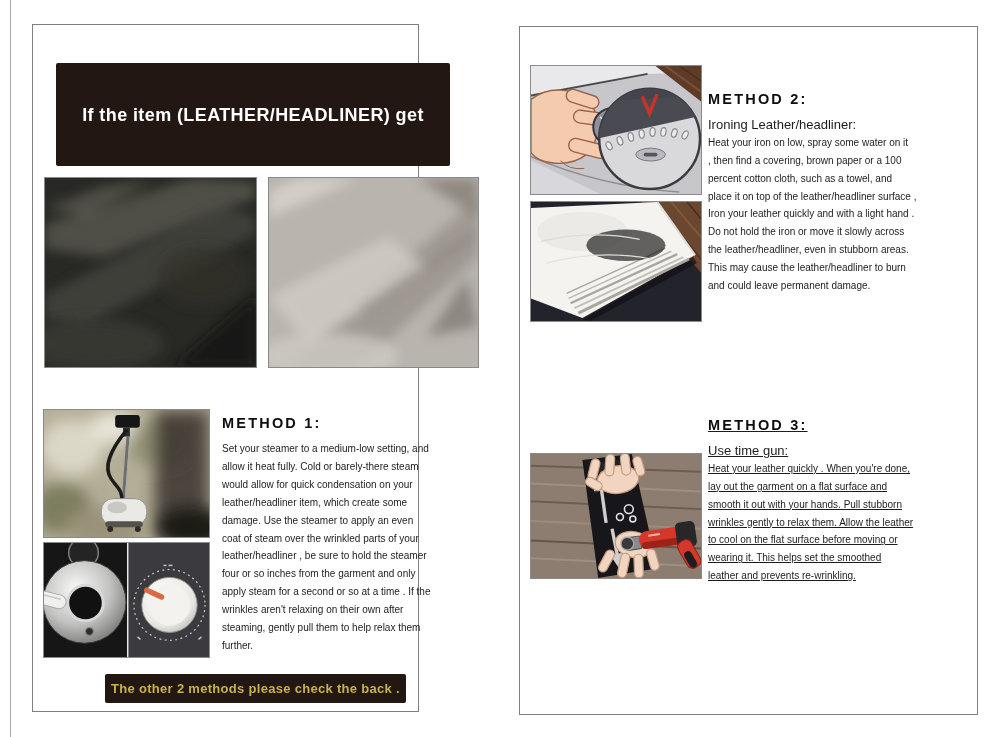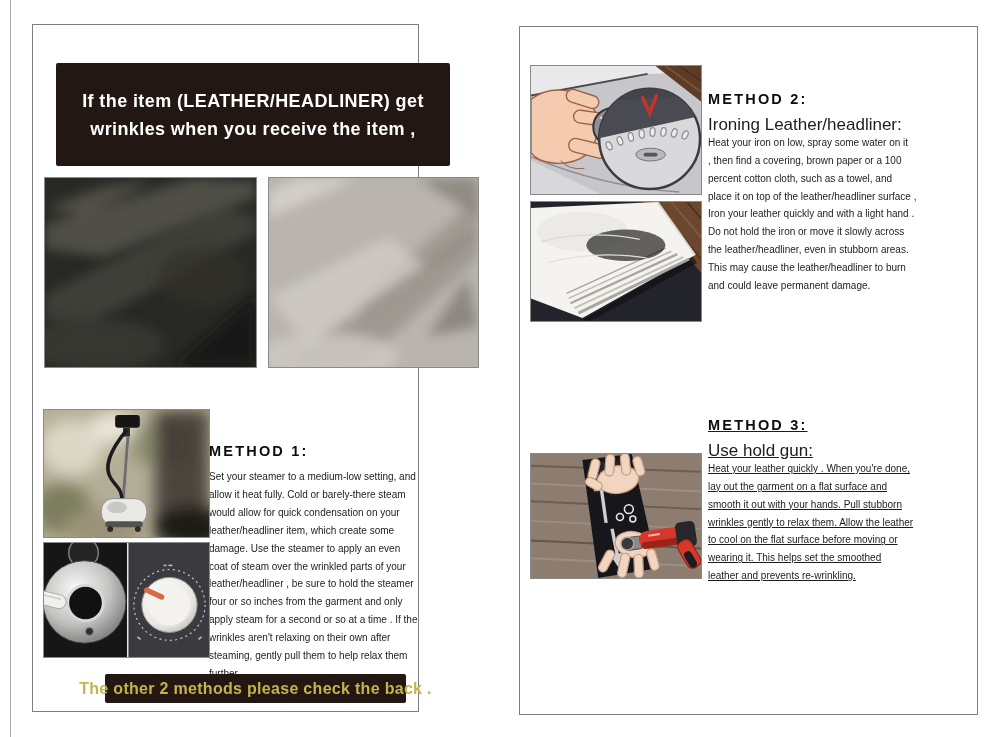--- a/index.html
+++ b/index.html
@@ -9,31 +9,31 @@
   .page{position:absolute;background:#ffffff;border:1px solid #7f7f7f;box-sizing:border-box;}
   .page-left{left:32px;top:24px;width:387px;height:688px;}
   .page-right{left:519px;top:26px;width:459px;height:689px;}
 
   .banner{position:absolute;background:#221712;border-radius:2px;}
   .top-banner{left:23px;top:38px;width:394px;height:103px;display:flex;flex-direction:column;
               justify-content:center;align-items:center;text-align:center;}
   .top-banner .bl{color:#ffffff;font-weight:bold;font-size:18px;line-height:28px;letter-spacing:.4px;white-space:nowrap;}
   .hl{color:#f2e34a;}
   .footer-banner{left:72px;top:649px;width:301px;height:29px;display:flex;justify-content:center;align-items:center;}
-  .footer-banner .ft{color:#c6b34c;font-weight:bold;font-size:16px;letter-spacing:.3px;white-space:nowrap;}
+  .footer-banner .ft{color:#c6b34c;font-weight:bold;font-size:13px;letter-spacing:.3px;white-space:nowrap;}
 
   .photo{position:absolute;border:1px solid #8a8a8a;box-sizing:border-box;overflow:hidden;background:#dddddd;}
   .photo svg{display:block;width:100%;height:100%;}
 
   .method{position:absolute;}
   .m-title{margin:0 0 9px 0;font-size:14.5px;font-weight:800;letter-spacing:2.2px;color:#0d0d0d;}
-  .m-sub{font-size:17px;line-height:17.8px;color:#1c1c1c;}
+  .m-sub{font-size:13px;line-height:17.8px;color:#1c1c1c;}
   .m-body{font-size:10px;line-height:17.9px;color:#1c1c1c;white-space:pre-line;}
 
-  .method1{left:176px;top:390px;width:270px;margin-top:28px;}
+  .method1{left:189px;top:390px;width:270px;}
   .method2{left:188px;top:64px;width:276px;}
   .method3{left:188px;top:390px;width:280px;text-decoration:underline;}
 
   .p-dark{left:11px;top:152px;width:213px;height:191px;}
   .p-light{left:235px;top:152px;width:211px;height:191px;}
   .p-steamer{left:10px;top:384px;width:167px;height:129px;}
   .p-closeups{left:10px;top:517px;width:167px;height:116px;}
 
   .p-iron{left:10px;top:38px;width:172px;height:130px;}
   .p-towel{left:10px;top:174px;width:172px;height:121px;}
@@ -42,21 +42,20 @@
 </head>
 <body>
 
 <div class="canvas">
   <div class="edge-line"></div>
 
   <div class="page page-left">
 
     <div class="banner top-banner">
       <div class="bl">If the item (LEATHER/HEADLINER) get</div>
-      <div class="bl">wrinkles when you receive the item ,</div>
     </div>
 
     <div class="photo p-dark">
       <svg viewBox="0 0 213 191" preserveAspectRatio="none">
         <defs>
             <filter id="bl1" x="-30%" y="-30%" width="160%" height="160%">
               <feGaussianBlur stdDeviation="6"></feGaussianBlur>
             </filter>
           </defs>
         <rect width="213" height="191" fill="#282824"></rect>
@@ -313,21 +312,21 @@
           <rect x="148" y="72" width="20" height="26" rx="5" fill="#27272a"></rect>
           <line x1="120" y1="81" x2="132" y2="81" stroke="#f2b5ad" stroke-width="2"></line>
           <rect x="146" y="94" width="15" height="30" rx="6" transform="rotate(-22 146 94)" fill="#d6372b" stroke="#8e1f16"></rect>
           <rect x="152" y="104" width="8" height="18" rx="4" transform="rotate(-22 152 104)" fill="#1d1d1f"></rect>
         </g>
       </svg>
     </div>
 
     <div class="method method3">
       <h2 class="m-title">METHOD 3:</h2>
-      <div class="m-sub">Use hold gun:</div>
+      <div class="m-sub">Use time gun:</div>
       <div class="m-body">Heat your leather quickly . When you're done,
 lay out the garment on a flat surface and
 smooth it out with your hands. Pull stubborn
 wrinkles gently to relax them. Allow the leather
 to cool on the flat surface before moving or
 wearing it. This helps set the smoothed
 leather and prevents re-wrinkling.</div>
     </div>
   </div>
 </div>

